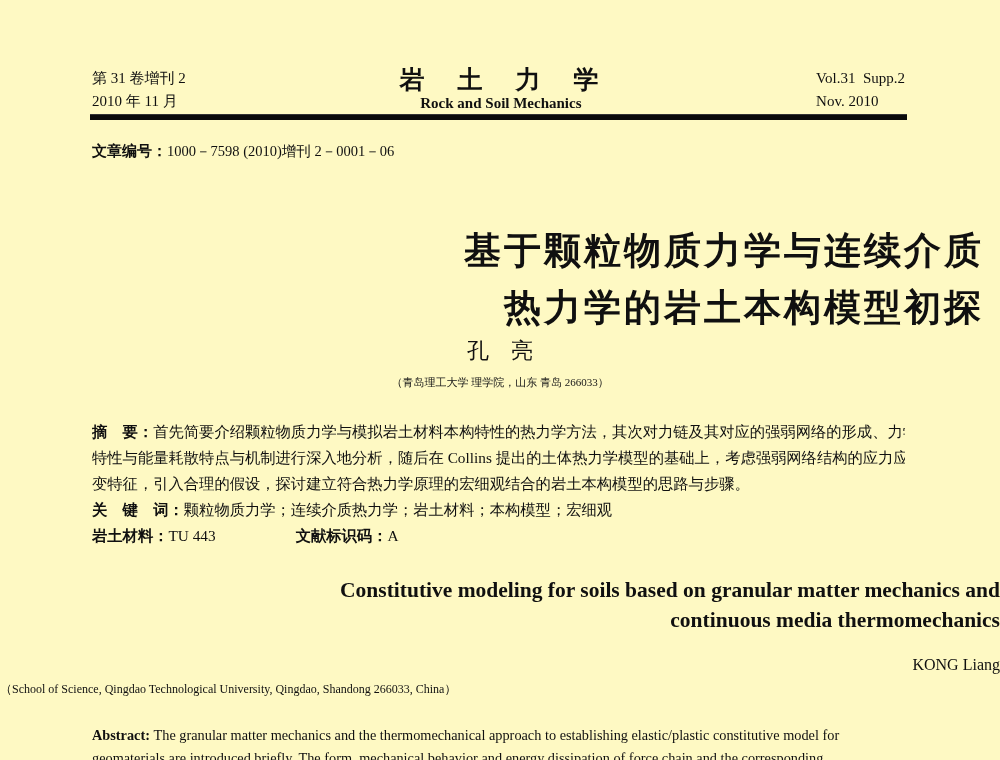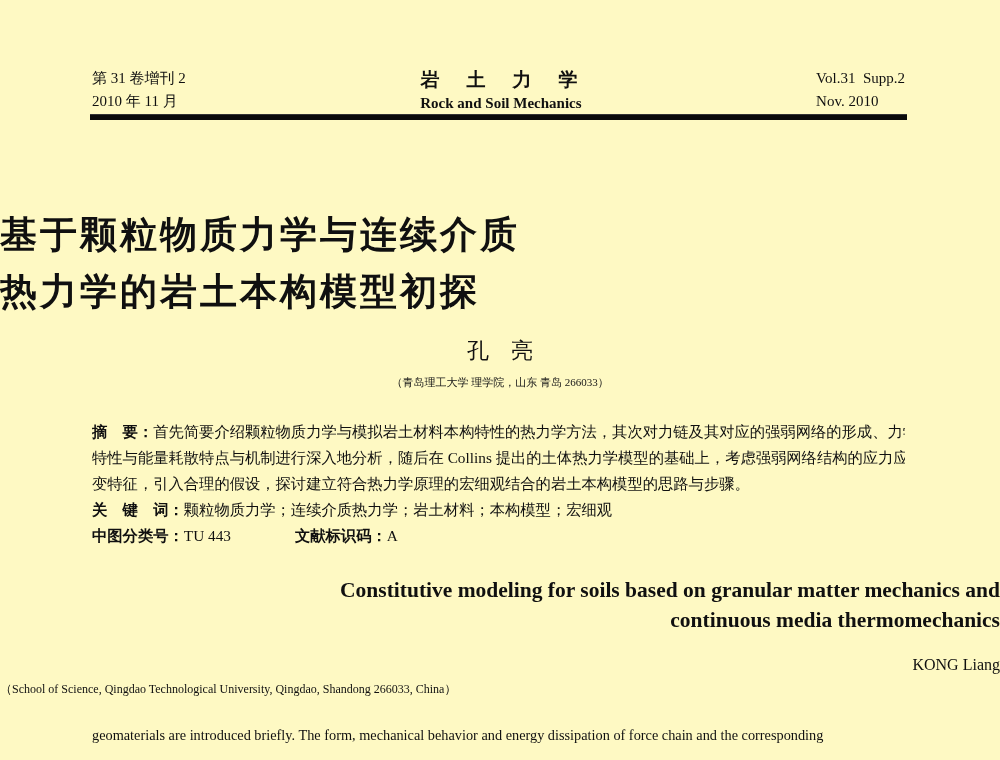--- a/index.html
+++ b/index.html
@@ -7,41 +7,41 @@
     position:relative;width:1000px;height:760px;margin:0 auto;
     background:#fef9c3;overflow:hidden;color:#101010;
     font-family:"Liberation Serif","DejaVu Serif",serif;
   }
   .hei{font-family:"Liberation Sans","DejaVu Sans",sans-serif;font-weight:700;}
 
   
   .masthead{position:absolute;top:67px;left:92px;right:95px;display:flex;justify-content:space-between;}
   .mast-left{font-size:15px;line-height:23px;white-space:nowrap;}
   .mast-center{text-align:center;}
-  .journal-cn{font-family:"Liberation Sans","DejaVu Sans",sans-serif;font-weight:700;font-size:19px;line-height:25px;letter-spacing:4px;white-space:nowrap;}
+  .journal-cn{font-family:"Liberation Sans","DejaVu Sans",sans-serif;font-weight:700;font-size:25px;line-height:25px;letter-spacing:4px;white-space:nowrap;}
   .journal-en{font-weight:700;font-size:15px;line-height:22px;white-space:nowrap;}
   .mast-right{font-size:15px;line-height:23px;white-space:nowrap;}
 
   .rule{position:absolute;left:90px;right:93px;top:115px;height:5px;background:#0a0a0a;
         box-shadow:0 -1px 0 #333;}
 
   .article-no{position:absolute;left:92px;top:141px;font-size:14.5px;line-height:19px;white-space:nowrap;}
   .article-no .hei{font-size:15px;}
 
-  .title-cn{position:absolute;left:0;right:0;top:206px;margin:0;text-align:left;
+  .title-cn{position:absolute;left:0;right:0;top:206px;margin:16px;text-align:right;
     font-family:"Liberation Sans","DejaVu Sans",sans-serif;font-weight:700;
     font-size:37px;line-height:57px;letter-spacing:3px;white-space:nowrap;}
   .tline{display:block;}
 
   .author-cn{position:absolute;left:0;right:0;top:338px;text-align:center;font-size:22px;line-height:26px;}
   .affil-cn{position:absolute;left:0;right:0;top:373px;text-align:center;font-size:11px;line-height:18px;color:#161616;}
 
   .meta-block{position:absolute;left:92px;right:95px;top:419px;font-size:15.3px;}
   .meta-line{height:26px;line-height:26px;white-space:nowrap;overflow:hidden;}
-  .clc-code{margin-left:64px;}
+  .clc-code{margin-left:80px;}
 
   .title-en{position:absolute;left:0;right:0;top:575px;margin:0;text-align:right;
     font-weight:700;font-size:21.5px;line-height:30px;white-space:nowrap;}
   .author-en{position:absolute;left:0;right:0;top:654px;text-align:right;font-size:16px;line-height:21px;}
   .affil-en{position:absolute;left:0;right:0;top:680px;text-align:left;font-size:12px;line-height:19px;}
 
   .abstract-en{position:absolute;left:92px;right:95px;top:724px;font-size:14.3px;}
   .abstract-en .aline{height:23px;line-height:23px;white-space:nowrap;overflow:hidden;}
   .abstract-en .hei{font-family:"Liberation Serif","DejaVu Serif",serif;font-weight:700;}
 </style>
@@ -60,48 +60,54 @@
       <div class="journal-en">Rock and Soil Mechanics</div>
     </div>
     <div class="mast-right">
       <div>Vol.31&nbsp;&nbsp;Supp.2</div>
       <div>Nov. 2010</div>
     </div>
   </header>
 
   <div class="rule"></div>
 
+  <div class="article-no">
+    <span class="hei">文章编号：</span><span>1000－7598 (2010)增刊 2－0001－06</span>
+  </div>
 
   <h1 class="title-cn">
     <span class="tline">基于颗粒物质力学与连续介质</span>
     <span class="tline">热力学的岩土本构模型初探</span>
   </h1>
 
   <div class="author-cn">孔　亮</div>
   <div class="affil-cn">（青岛理工大学 理学院，山东 青岛 266033）</div>
 
   <div class="meta-block">
     <div class="meta-line">
       <span class="hei">摘　要：</span><span>首先简要介绍颗粒物质力学与模拟岩土材料本构特性的热力学方法，其次对力链及其对应的强弱网络的形成、力学</span>
     </div>
     <div class="meta-line">特性与能量耗散特点与机制进行深入地分析，随后在 Collins 提出的土体热力学模型的基础上，考虑强弱网络结构的应力应</div>
     <div class="meta-line">变特征，引入合理的假设，探讨建立符合热力学原理的宏细观结合的岩土本构模型的思路与步骤。</div>
     <div class="meta-line">
       <span class="hei">关　键　词：</span><span>颗粒物质力学；连续介质热力学；岩土材料；本构模型；宏细观</span>
     </div>
     <div class="meta-line">
-      <span class="hei">中图分类号：</span><span>TU 443</span><span class="hei clc-code">文献标识码：</span><span>A</span>
+      <span class="hei">岩土材料：</span><span>TU 443</span><span class="hei clc-code">文献标识码：</span><span>A</span>
     </div>
   </div>
 
   <h2 class="title-en">
     <span class="tline">Constitutive modeling for soils based on granular matter mechanics and</span>
     <span class="tline">continuous media thermomechanics</span>
   </h2>
 
   <div class="author-en">KONG Liang</div>
   <div class="affil-en">（School of Science, Qingdao Technological University, Qingdao, Shandong 266033, China）</div>
 
   <div class="abstract-en">
+    <div class="aline">
+      <span class="hei">Abstract: </span><span>The granular matter mechanics and the thermomechanical approach to establishing elastic/plastic constitutive model for</span>
+    </div>
     <div class="aline">geomaterials are introduced briefly. The form, mechanical behavior and energy dissipation of force chain and the corresponding</div>
   </div>
 
 </div>
 
 </body></html>

